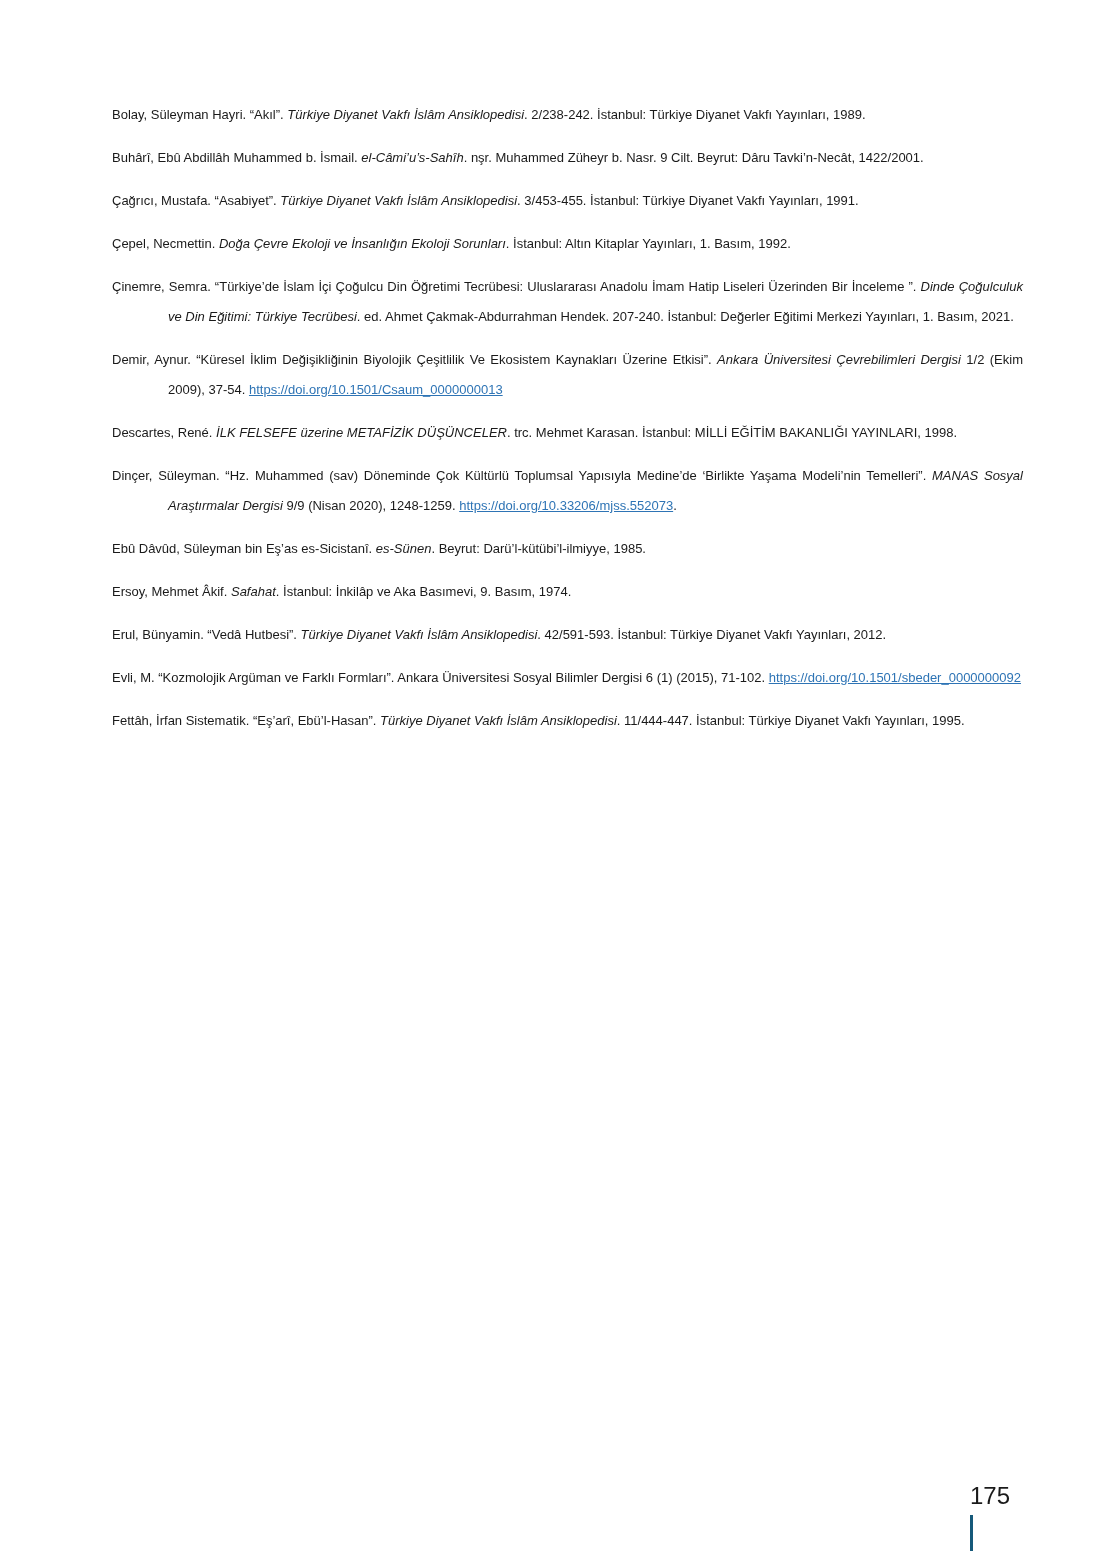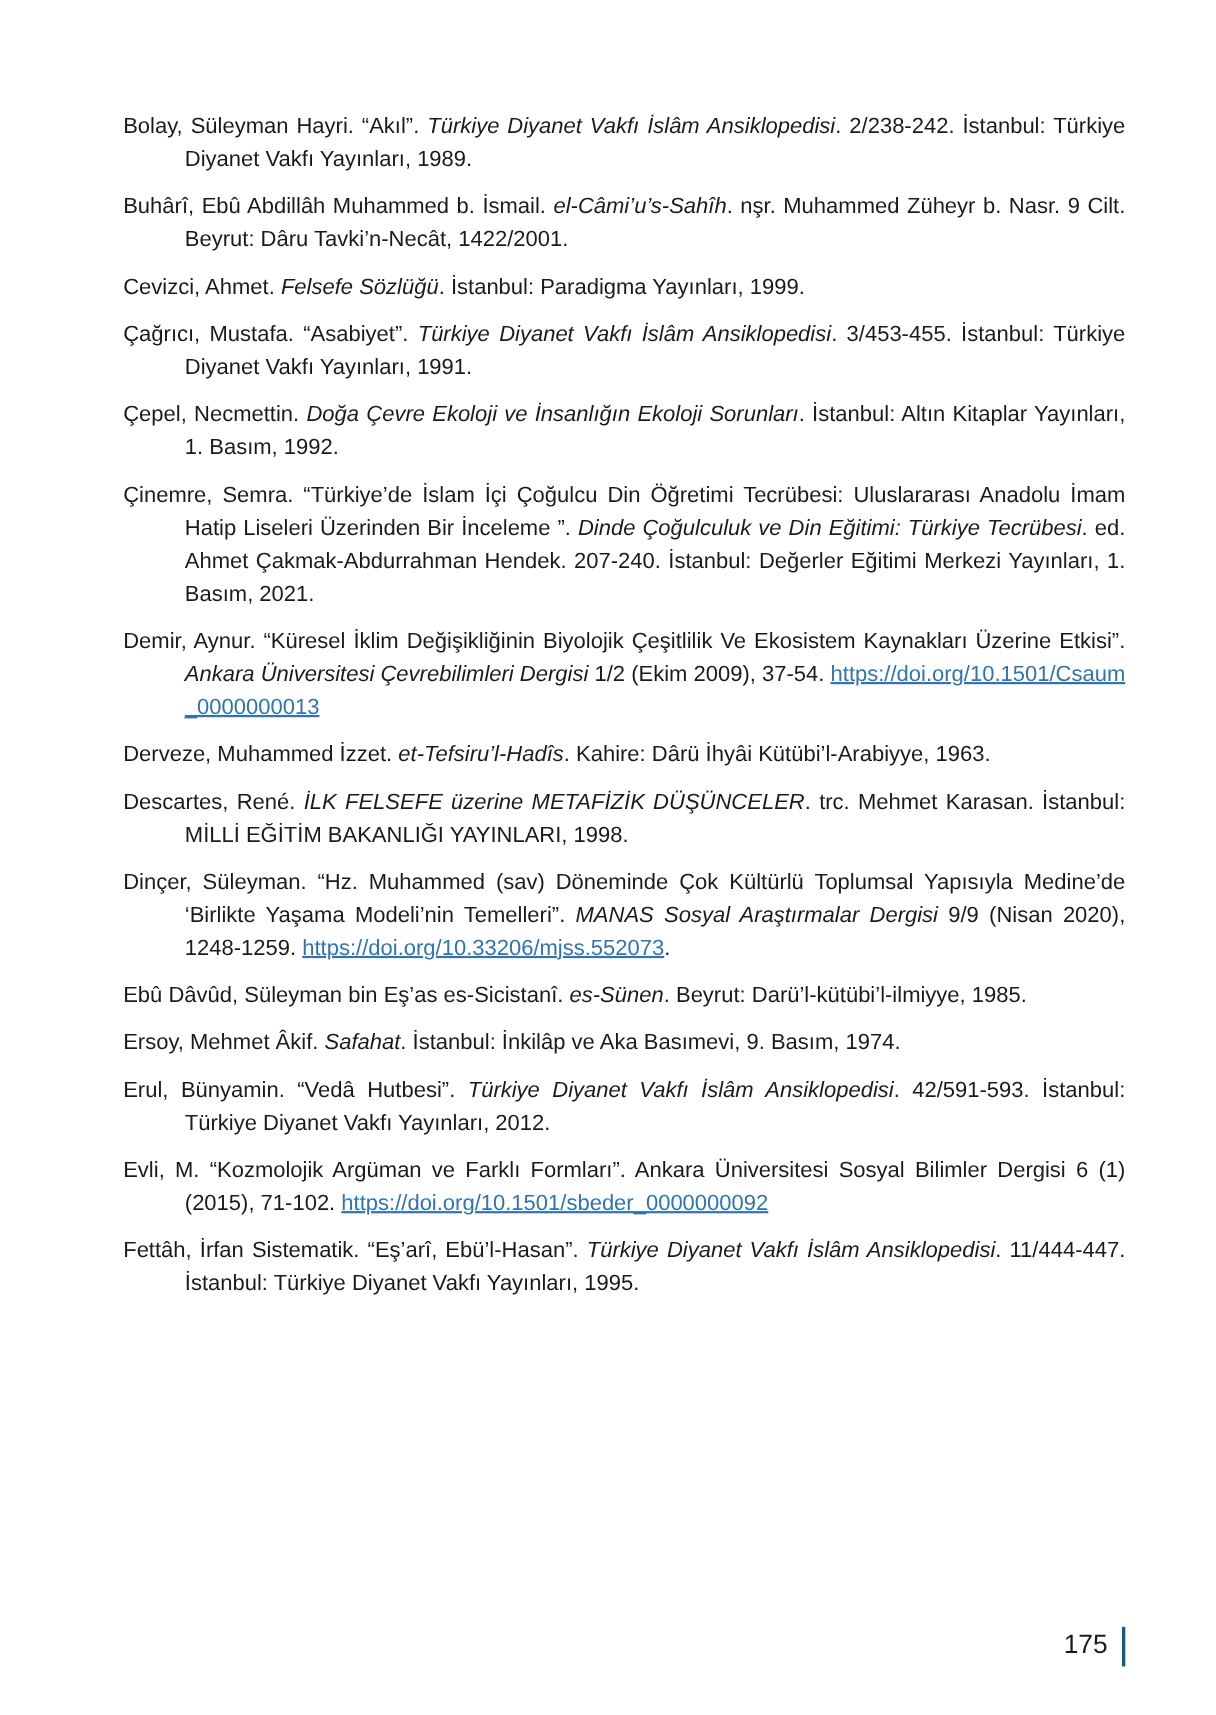--- a/index.html
+++ b/index.html
@@ -16,68 +16,67 @@
     overflow: hidden;
   }
   .refs {
     position: absolute;
     left: 112px;
     top: 100px;
     width: 911px;
   }
   .reference {
     margin: 0 0 13px 0;
-    font-size: 20px;
+    font-size: 13px;
     line-height: 30px;
     text-align: justify;
     padding-left: 56px;
     text-indent: -56px;
     hyphens: auto;
     -webkit-hyphens: auto;
   }
   .reference .it {
     font-style: italic;
   }
   .reference a {
     color: var(--link-color, #2e74b5);
     text-decoration: underline;
     word-break: break-all;
   }
   .pagefoot {
     position: absolute;
     top: 1477px;
     right: 82px;
     display: flex;
-    align-items: flex-end;
+    align-items: flex-start;
+    flex-direction: column;
   }
   .pagenum {
     font-size: 24px;
     line-height: 38px;
     color: #1a1a1a;
     margin-right: 13px;
   }
   .pagerule {
     display: inline-block;
     width: 3px;
     height: 36px;
     background: var(--rule-color, #16597a);
   }
 </style>
 </head>
 <body>
 
 <main class="refs">
     <p class="reference"><span>Bolay, Süleyman Hayri. “Akıl”. </span><span class="it">Türkiye Diyanet Vakfı İslâm Ansiklopedisi</span><span>. 2/238-242. İstanbul: Türkiye Diyanet Vakfı Yayınları, 1989.</span></p>
     <p class="reference"><span>Buhârî, Ebû Abdillâh Muhammed b. İsmail. </span><span class="it">el-Câmi’u’s-Sahîh</span><span>. nşr. Muhammed Züheyr b. Nasr. 9 Cilt. Beyrut: Dâru Tavki’n-Necât, 1422/2001.</span></p>
-    <p class="reference"><span>Cevizci, Ahmet. </span><span class="it">Felsefe Sözlüğü</span><span>. İstanbul: Paradigma Yayınları, 1999.</span></p>
     <p class="reference"><span>Çağrıcı, Mustafa. “Asabiyet”. </span><span class="it">Türkiye Diyanet Vakfı İslâm Ansiklopedisi</span><span>. 3/453-455. İstanbul: Türkiye Diyanet Vakfı Yayınları, 1991.</span></p>
     <p class="reference"><span>Çepel, Necmettin. </span><span class="it">Doğa Çevre Ekoloji ve İnsanlığın Ekoloji Sorunları</span><span>. İstanbul: Altın Kitaplar Yayınları, 1. Basım, 1992.</span></p>
     <p class="reference"><span>Çinemre, Semra. “Türkiye’de İslam İçi Çoğulcu Din Öğretimi Tecrübesi: Uluslararası Anadolu İmam Hatip Liseleri Üzerinden Bir İnceleme ”. </span><span class="it">Dinde Çoğulculuk ve Din Eğitimi: Türkiye Tecrübesi</span><span>. ed. Ahmet Çakmak-Abdurrahman Hendek. 207-240. İstanbul: Değerler Eğitimi Merkezi Yayınları, 1. Basım, 2021.</span></p>
     <p class="reference"><span>Demir, Aynur. “Küresel İklim Değişikliğinin Biyolojik Çeşitlilik Ve Ekosistem Kaynakları Üzerine Etkisi”. </span><span class="it">Ankara Üniversitesi Çevrebilimleri Dergisi</span><span> 1/2 (Ekim 2009), 37-54. </span><a href="#">https://doi.org/10.1501/Csaum_0000000013</a></p>
-    <p class="reference"><span>Derveze, Muhammed İzzet. </span><span class="it">et-Tefsiru’l-Hadîs</span><span>. Kahire: Dârü İhyâi Kütübi’l-Arabiyye, 1963.</span></p>
     <p class="reference"><span>Descartes, René. </span><span class="it">İLK FELSEFE üzerine METAFİZİK DÜŞÜNCELER</span><span>. trc. Mehmet Karasan. İstanbul: MİLLİ EĞİTİM BAKANLIĞI YAYINLARI, 1998.</span></p>
     <p class="reference"><span>Dinçer, Süleyman. “Hz. Muhammed (sav) Döneminde Çok Kültürlü Toplumsal Yapısıyla Medine’de ‘Birlikte Yaşama Modeli’nin Temelleri”. </span><span class="it">MANAS Sosyal Araştırmalar Dergisi</span><span> 9/9 (Nisan 2020), 1248-1259. </span><a href="#">https://doi.org/10.33206/mjss.552073</a><span>.</span></p>
     <p class="reference"><span>Ebû Dâvûd, Süleyman bin Eş’as es-Sicistanî. </span><span class="it">es-Sünen</span><span>. Beyrut: Darü’l-kütübi’l-ilmiyye, 1985.</span></p>
     <p class="reference"><span>Ersoy, Mehmet Âkif. </span><span class="it">Safahat</span><span>. İstanbul: İnkilâp ve Aka Basımevi, 9. Basım, 1974.</span></p>
     <p class="reference"><span>Erul, Bünyamin. “Vedâ Hutbesi”. </span><span class="it">Türkiye Diyanet Vakfı İslâm Ansiklopedisi</span><span>. 42/591-593. İstanbul: Türkiye Diyanet Vakfı Yayınları, 2012.</span></p>
     <p class="reference"><span>Evli, M. “Kozmolojik Argüman ve Farklı Formları”. Ankara Üniversitesi Sosyal Bilimler Dergisi 6 (1) (2015), 71-102. </span><a href="#">https://doi.org/10.1501/sbeder_0000000092</a></p>
     <p class="reference"><span>Fettâh, İrfan Sistematik. “Eş’arî, Ebü’l-Hasan”. </span><span class="it">Türkiye Diyanet Vakfı İslâm Ansiklopedisi</span><span>. 11/444-447. İstanbul: Türkiye Diyanet Vakfı Yayınları, 1995.</span></p>
   </main>
 
 <footer class="pagefoot">

